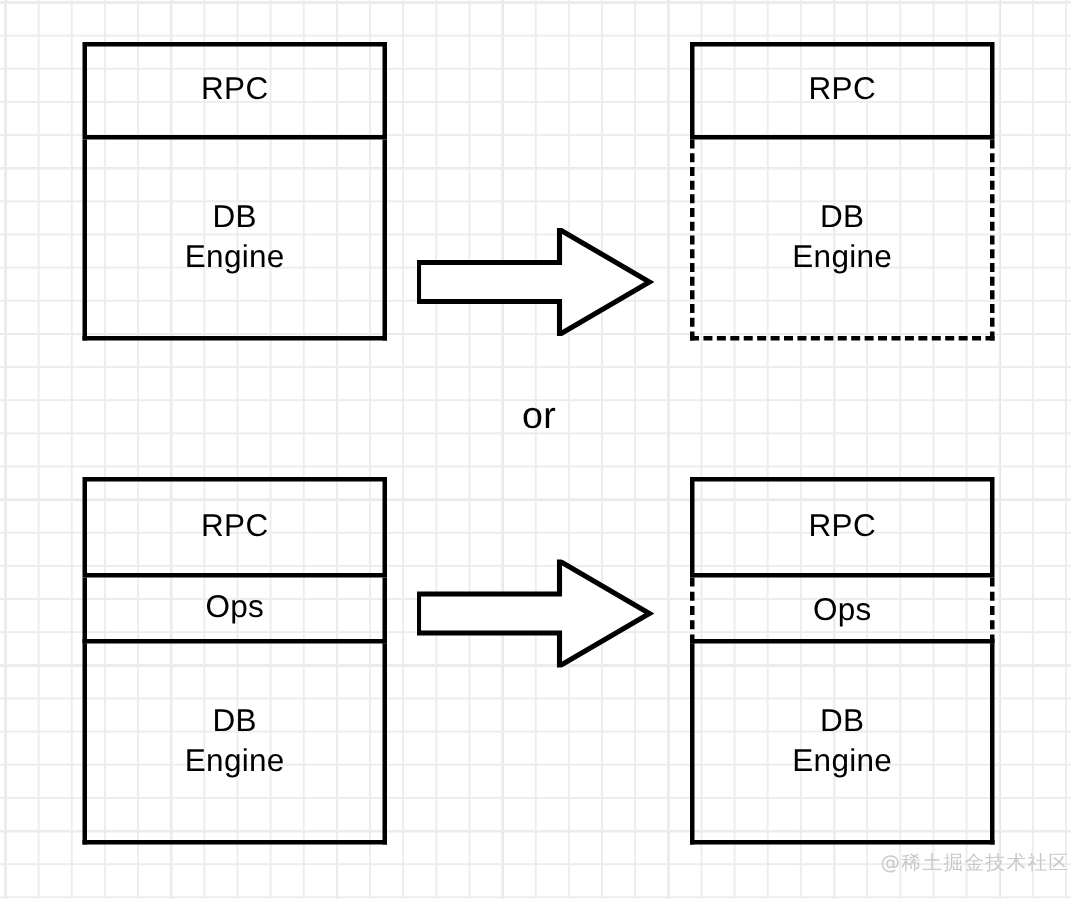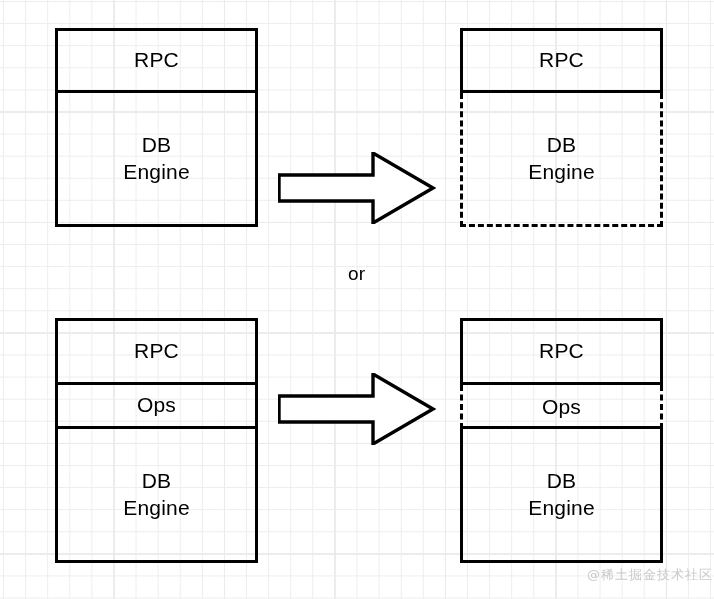--- a/index.html
+++ b/index.html
@@ -76,21 +76,21 @@
     background: #000;
     height: 3px;
   }
 
   .arrow {
     position: absolute;
   }
 
   .or-text {
     position: absolute;
-    font-size: 19px;
+    font-size: 25px;
     color: #000;
     letter-spacing: 0.2px;
   }
 
   .watermark {
     position: absolute;
     font-size: 13px;
     color: #c9c9c9;
     letter-spacing: 1px;
     white-space: nowrap;

